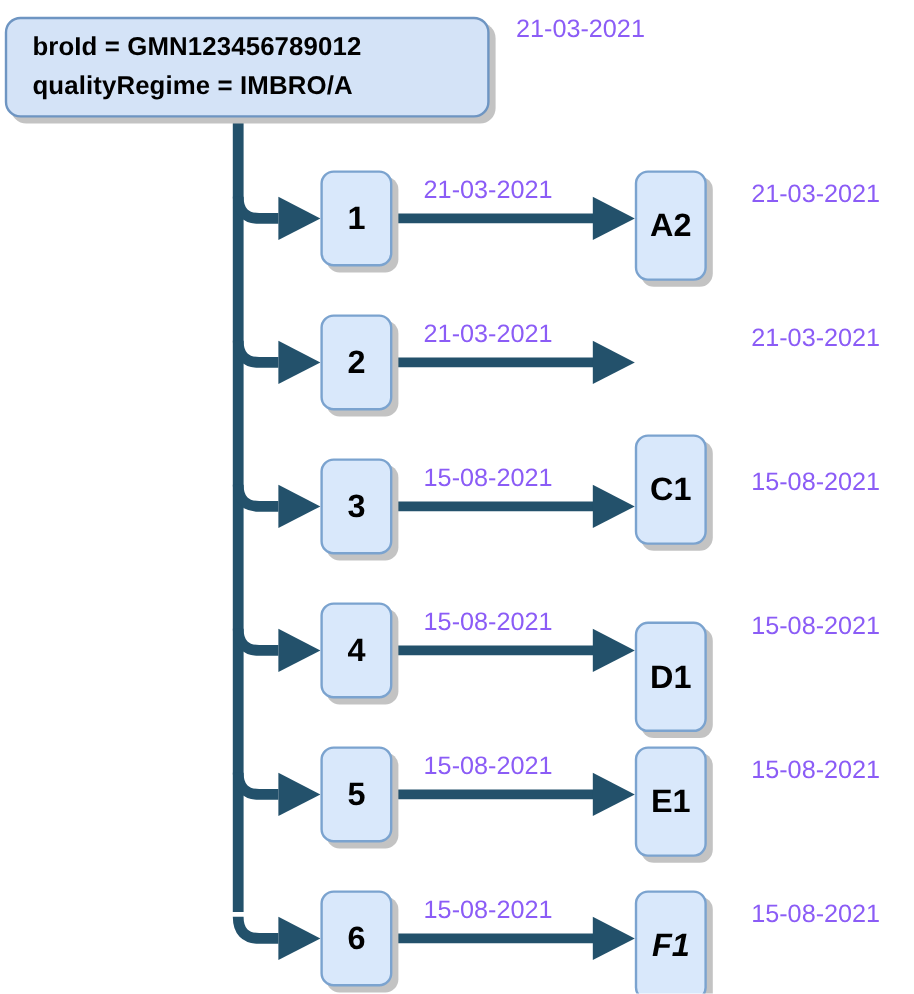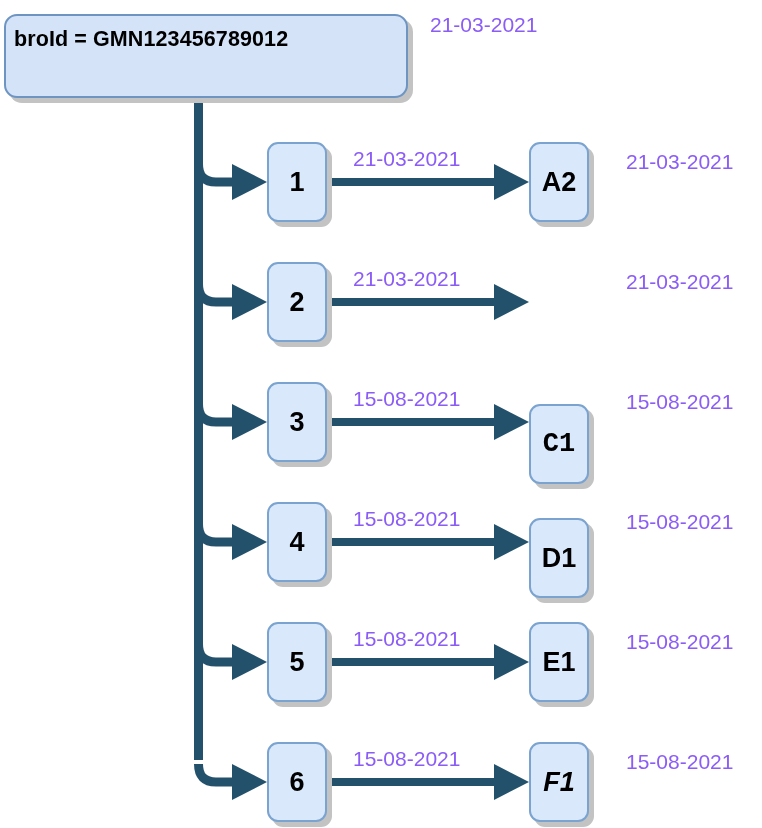--- a/index.html
+++ b/index.html
@@ -38,21 +38,21 @@
     position: absolute;
     left: 4px;
     top: 14px;
     width: 404px;
     height: 84px;
     box-sizing: border-box;
     background: #d4e3f7;
     border: 2px solid #6e95c2;
     border-radius: 13px;
     box-shadow: 5px 5px 0 0 #c3c3c3;
-    padding: 7px 0 0 8px;
+    padding: 7px 0 0 21px;
   }
   .root-line {
     font-size: 21.5px;
     font-weight: bold;
     line-height: 32px;
     letter-spacing: 0.1px;
     white-space: nowrap;
     color: #000000;
   }
 
@@ -65,21 +65,21 @@
     border-radius: 11px;
     box-shadow: 5px 5px 0 0 #c3c3c3;
     display: flex;
     align-items: center;
     justify-content: center;
     font-size: 27px;
     font-weight: bold;
     color: #000000;
   }
   .node.left  { width: 60px; height: 80px; left: 267px; }
-  .node.right { width: 60px; height: 80px; left: 529px; }
+  .node.right { width: 60px; height: 92px; left: 529px; }
 
   
   .lbl {
     position: absolute;
     font-size: 21px;
     font-weight: normal;
     color: #8b5cf6;
     white-space: nowrap;
     line-height: 1;
   }
@@ -126,36 +126,37 @@
       <polygon points="494,284 529,302 494,320"></polygon>
       <polygon points="494,404 529,422 494,440"></polygon>
       <polygon points="494,524 529,542 494,560"></polygon>
       <polygon points="494,644 529,662 494,680"></polygon>
       <polygon points="494,764 529,782 494,800"></polygon>
     </g>
   </svg>
 
   <div class="root-box">
     <div class="root-line">broId = GMN123456789012</div>
+    <div class="root-line">qualityRegime = IMBRO/A</div>
   </div>
 
   <div class="lbl head-date" style="left:430px; top:14px;">21-03-2021</div>
 
   <div class="node left" style="top:142px;">1</div>
   <div class="lbl edge-date" style="left:353px; top:148px;">21-03-2021</div>
   <div class="node right" style="top:142px;">A2</div>
   <div class="lbl tail-date" style="left:626px; top:151px;">21-03-2021</div>
 
   <div class="node left" style="top:262px;">2</div>
   <div class="lbl edge-date" style="left:353px; top:268px;">21-03-2021</div>
   <div class="lbl tail-date" style="left:626px; top:271px;">21-03-2021</div>
 
   <div class="node left" style="top:382px;">3</div>
   <div class="lbl edge-date" style="left:353px; top:388px;">15-08-2021</div>
-  <div class="node right" style="top:404px;font-family:Liberation Mono, monospace;">C1</div>
+  <div class="node right" style="top:362px;">C1</div>
   <div class="lbl tail-date" style="left:626px; top:391px;">15-08-2021</div>
 
   <div class="node left" style="top:502px;">4</div>
   <div class="lbl edge-date" style="left:353px; top:508px;">15-08-2021</div>
   <div class="node right" style="top:518px;">D1</div>
   <div class="lbl tail-date" style="left:626px; top:511px;">15-08-2021</div>
 
   <div class="node left" style="top:622px;">5</div>
   <div class="lbl edge-date" style="left:353px; top:628px;">15-08-2021</div>
   <div class="node right" style="top:622px;">E1</div>

